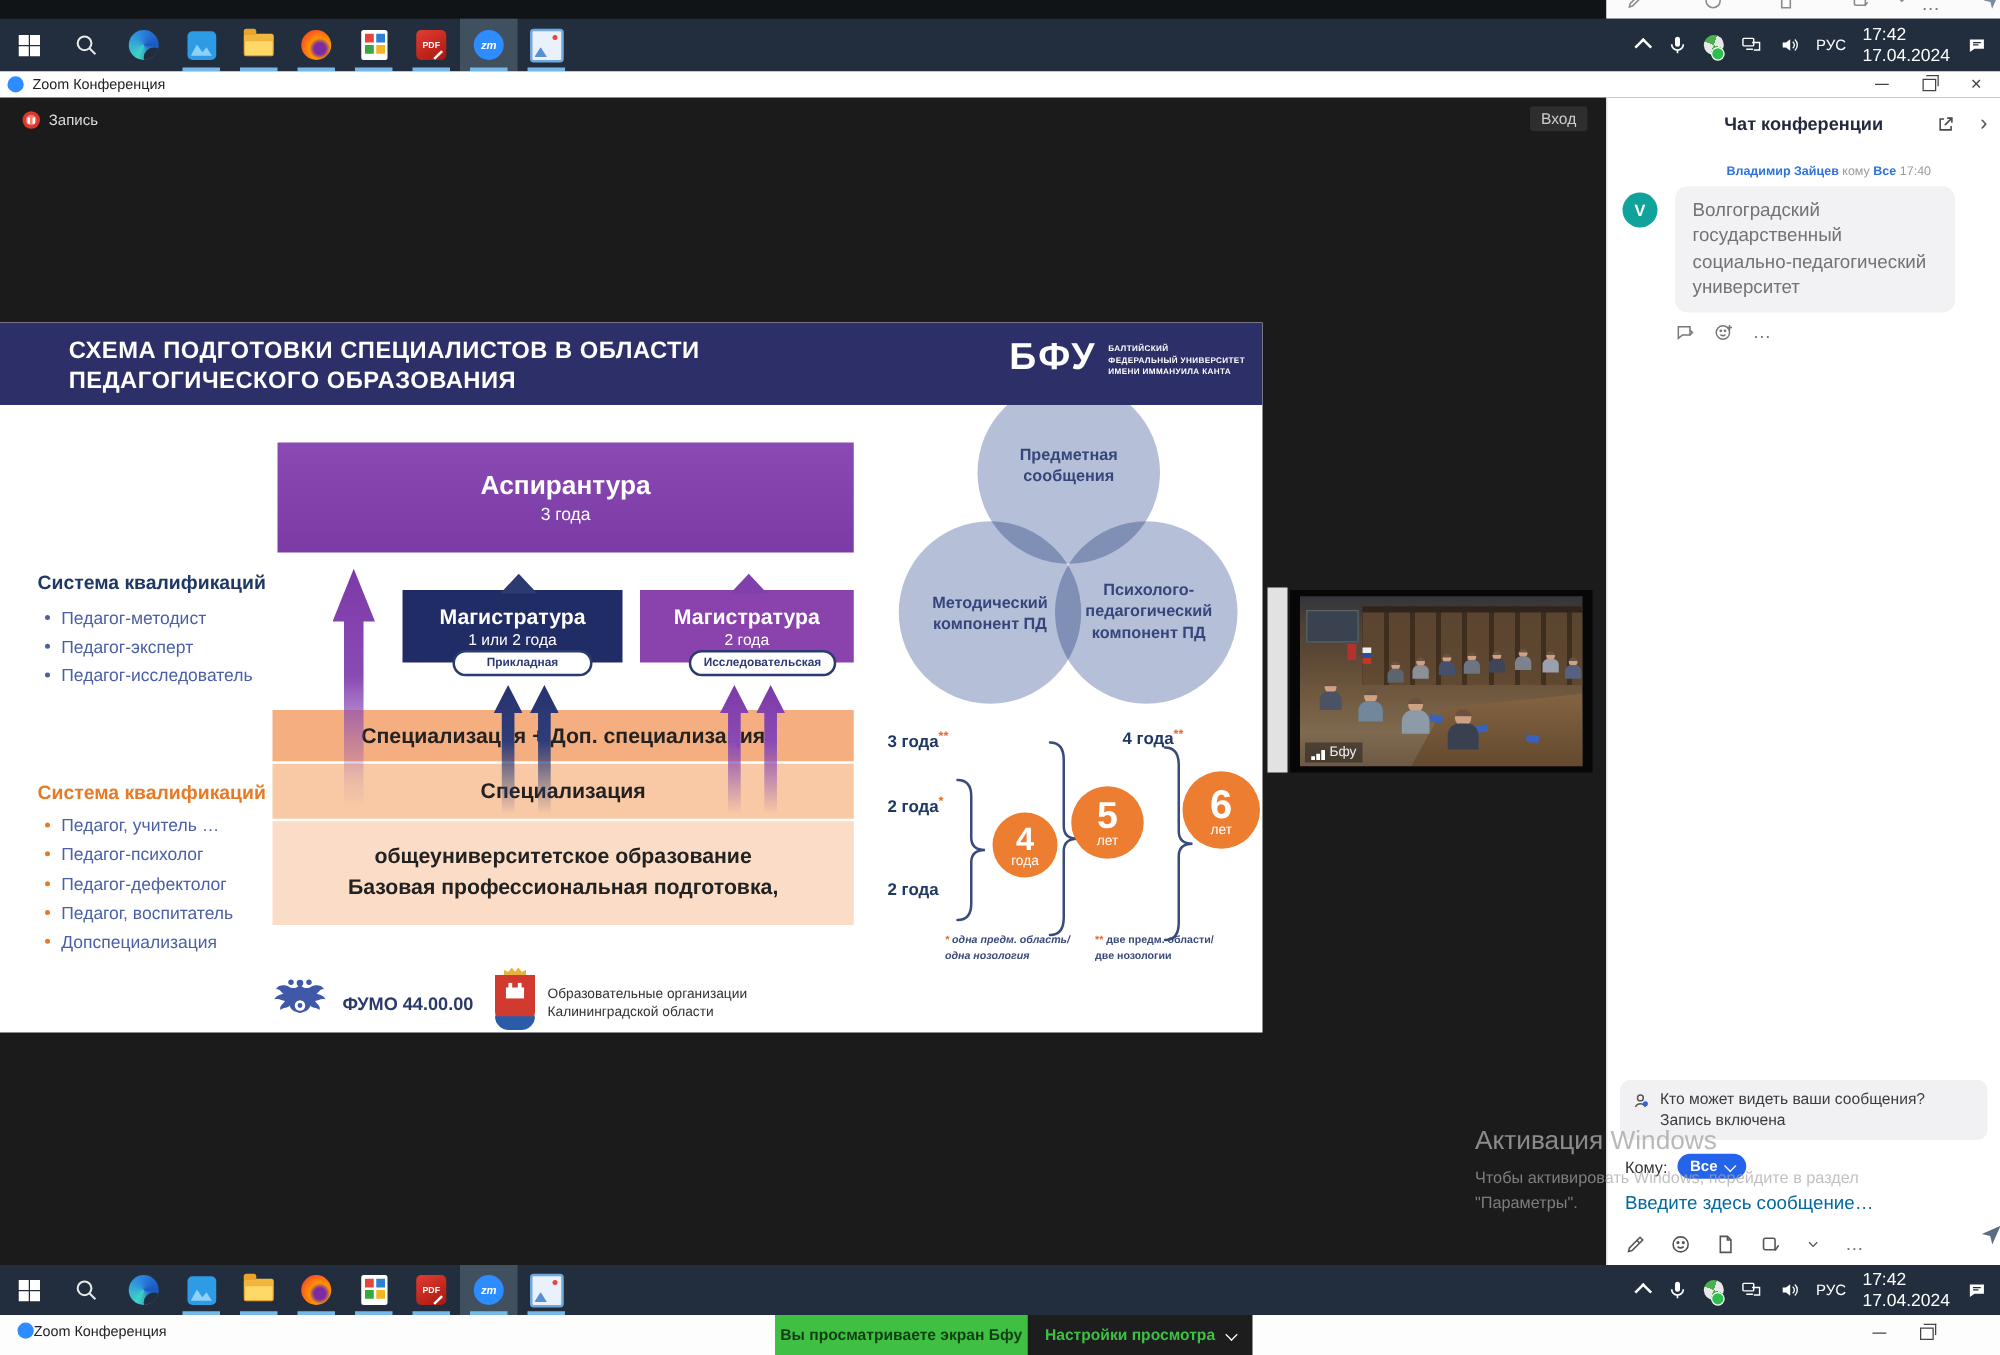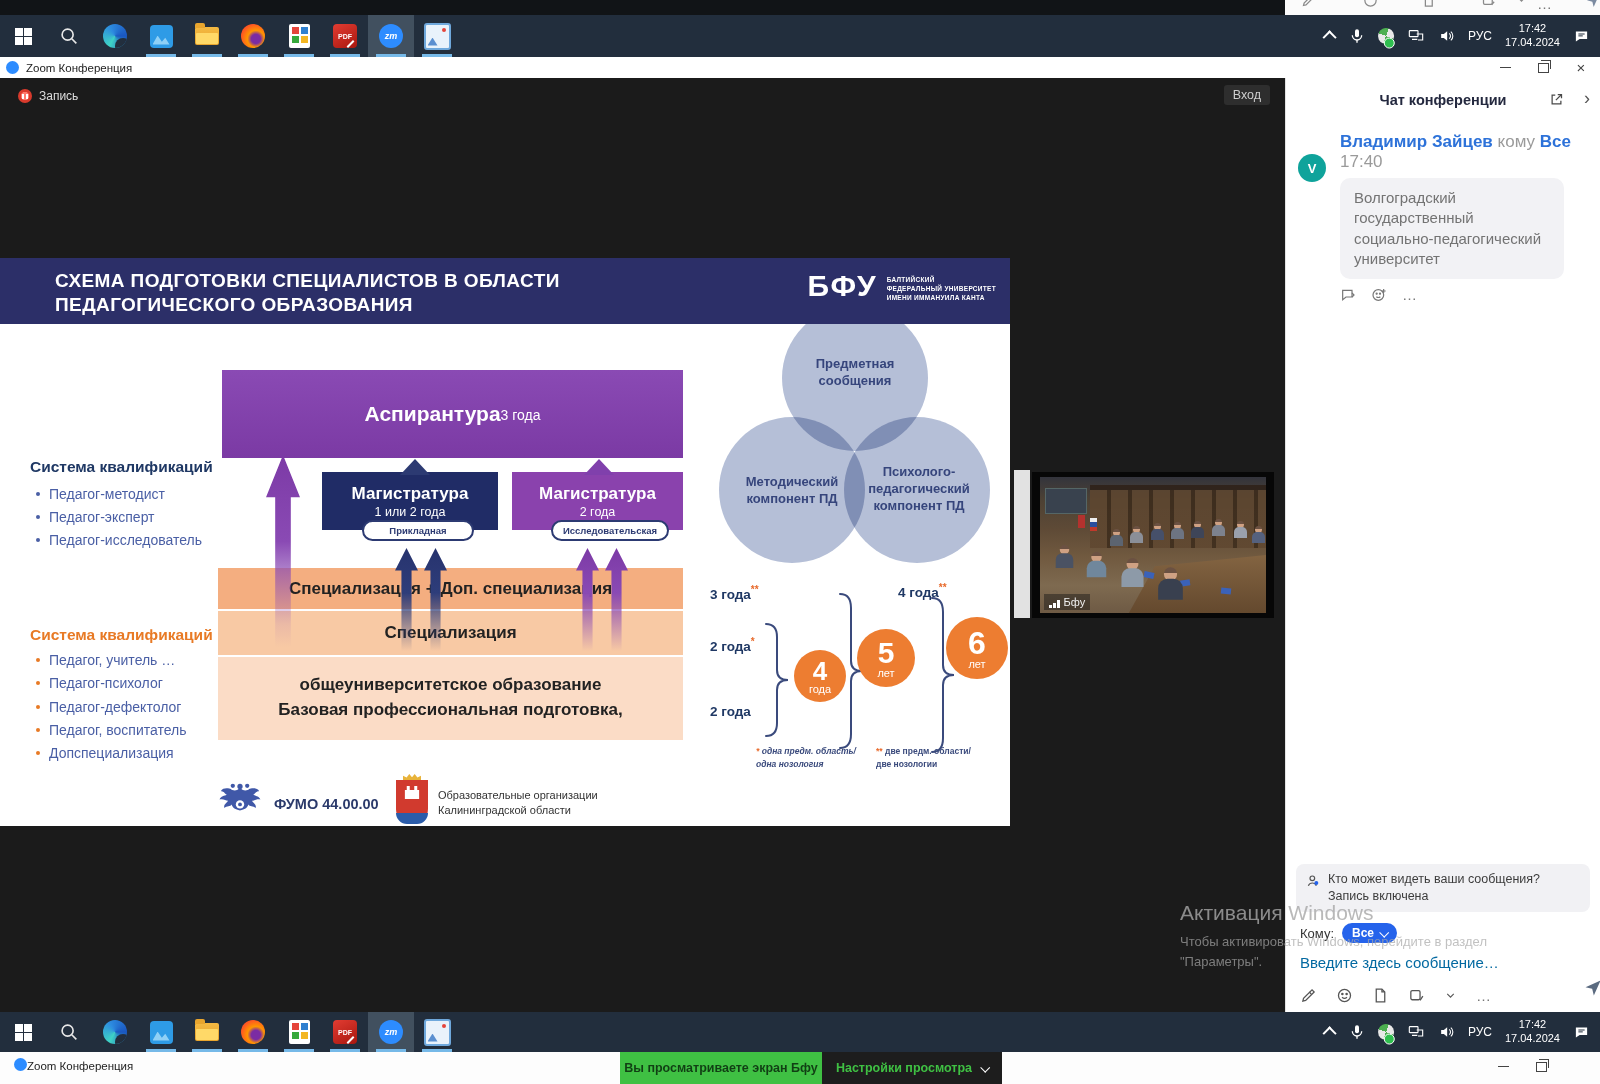--- a/index.html
+++ b/index.html
@@ -34,21 +34,21 @@
   .doc-ic i:nth-child(3){background:#37a93c;} .doc-ic i:nth-child(4){background:#f3b623;}
   .pdf-ic{width:24px;height:24px;border-radius:4px;background:linear-gradient(150deg,#e23c32,#a9170f);color:#fff;font-size:7px;font-weight:bold;display:flex;align-items:center;justify-content:center;position:relative;}
   .pdf-ic::after{content:"";position:absolute;right:2px;bottom:3px;width:9px;height:2px;background:#fff;transform:rotate(-45deg);}
   .zoom-ic{width:24px;height:24px;border-radius:50%;background:#2d8cff;color:#fff;font-size:9px;font-style:italic;font-weight:bold;display:flex;align-items:center;justify-content:center;}
   .viewer-ic{width:23px;height:23px;background:#e9f2fb;border:2px solid #6fa8dc;border-radius:3px;position:relative;overflow:hidden;}
   .viewer-ic::after{content:"";position:absolute;left:2px;bottom:2px;width:10px;height:8px;background:#5b8fd0;clip-path:polygon(0 100%,50% 0,100% 100%);}
   .viewer-ic::before{content:"";position:absolute;right:3px;top:3px;width:4px;height:4px;border-radius:50%;background:#e5453b;}
 
   .tray{margin-left:auto;display:flex;align-items:center;gap:13px;padding-right:10px;color:#fff;}
   .tray-txt{font-size:12px;}
-  .tray-clock{font-size:11px;line-height:1.25;text-align:center;}
+  .tray-clock{font-size:14px;line-height:1.25;text-align:left;}
   .chev-up{width:8px;height:8px;border-left:2px solid #fff;border-top:2px solid #fff;transform:rotate(45deg) translateY(2px);}
   .defender{width:16px;height:16px;border-radius:50%;background:conic-gradient(#e8e8e8 0 25%,#4caf50 25% 50%,#e8e8e8 50% 75%,#4caf50 75%);position:relative;transform:rotate(20deg);}
   .defender::after{content:"";position:absolute;right:-3px;bottom:-3px;width:9px;height:9px;border-radius:50%;background:#2fbf4f;border:1px solid #fff;transform:rotate(-20deg);}
 
   
   .titlebar{position:absolute;left:0;top:57px;width:1600px;height:21px;background:#fff;z-index:20;display:flex;align-items:center;}
   .zoom-dot{width:13px;height:13px;border-radius:50%;background:#2d8cff;margin-left:6px;color:#fff;font-size:6px;font-style:italic;display:flex;align-items:center;justify-content:center;}
   .titlebar-text{font-size:11.5px;color:#222;margin-left:7px;}
   .win-controls{position:absolute;right:0;top:0;height:21px;display:flex;align-items:center;}
   .wc{width:38px;height:21px;display:flex;align-items:center;justify-content:center;color:#444;}
@@ -68,21 +68,21 @@
   
   .slide{position:absolute;left:0;top:180px;width:1010px;height:568px;background:#fff;overflow:hidden;}
   .slide-header{position:absolute;left:0;top:0;width:100%;height:66px;background:#2c2f68;z-index:6;}
   .slide-title{position:absolute;left:55px;top:11px;color:#fff;font-weight:bold;font-size:19px;line-height:1.25;letter-spacing:.4px;}
   .slide-logo{position:absolute;right:14px;top:13px;display:flex;align-items:flex-start;color:#fff;}
   .logo-abbr{font-size:30px;font-weight:bold;letter-spacing:2px;line-height:1;}
   .logo-lines{margin-left:9px;font-size:6.5px;font-weight:bold;line-height:1.35;padding-top:5px;letter-spacing:.3px;}
   .venn-wrap{position:absolute;left:0;top:66px;right:0;bottom:0;overflow:hidden;z-index:1;}
   .venn-c{position:absolute;width:146px;height:146px;border-radius:50%;background:#b5bfd7;mix-blend-mode:multiply;}
   .venn-label{position:absolute;text-align:center;font-weight:bold;font-size:13px;color:#36457c;line-height:1.3;z-index:2;}
-  .asp-box{position:absolute;left:222px;top:112px;width:461px;height:88px;background:linear-gradient(180deg,#8a4ab4,#7b3aa4);color:#fff;text-align:center;z-index:3;display:flex;flex-direction:row;justify-content:center;align-items:center;}
+  .asp-box{position:absolute;left:222px;top:96px;width:461px;height:88px;background:linear-gradient(180deg,#8a4ab4,#7b3aa4);color:#fff;text-align:center;z-index:3;display:flex;flex-direction:column;justify-content:center;align-items:center;}
   .asp-title{font-size:21px;font-weight:bold;}
   .asp-sub{font-size:14px;margin-top:2px;}
   .mag-box{position:absolute;top:214px;height:58px;color:#fff;text-align:center;z-index:3;display:flex;flex-direction:column;justify-content:center;}
   .mag-a{left:322px;width:176px;background:#202c66;}
   .mag-r{left:512px;width:171px;background:#8a42ad;}
   .mag-title{font-size:17px;font-weight:bold;}
   .mag-sub{font-size:12.5px;margin-top:1px;}
   .pill{position:absolute;top:262px;height:21px;background:#fff;border:2px solid #2c3a72;border-radius:12px;color:#2c3a72;font-size:9.5px;font-weight:bold;display:flex;align-items:center;justify-content:center;z-index:4;box-sizing:border-box;}
   .pill-a{left:362px;width:112px;}
   .pill-r{left:551px;width:118px;}
@@ -143,21 +143,21 @@
   .sig{display:flex;align-items:flex-end;gap:1.5px;}
   .sig i{display:block;width:2.5px;background:#fff;}
 
   
   .chat{position:absolute;left:1285px;top:78px;width:315px;height:934px;background:#fff;border-left:1px solid #e3e3e3;box-sizing:border-box;z-index:6;}
   .chat-header{position:relative;height:44px;display:flex;align-items:center;justify-content:center;}
   .chat-title{font-size:14.5px;font-weight:bold;color:#24293f;}
   .chat-popout{position:absolute;right:36px;top:14px;}
   .chat-collapse{position:absolute;right:10px;top:10px;font-size:18px;color:#555;}
   .msg{position:relative;margin-top:10px;padding:0 14px 0 12px;}
-  .msg-meta{margin-left:42px;font-size:17px;color:#9a9a9a;}
+  .msg-meta{margin-left:42px;font-size:10px;color:#9a9a9a;text-align:center;}
   .msg-meta .who{color:#2d72d9;font-weight:bold;}
   .msg-meta .to{color:#2d72d9;font-weight:bold;}
   .avatar{position:absolute;left:12px;top:22px;width:28px;height:28px;border-radius:50%;background:#0fa39b;color:#fff;font-size:13px;font-weight:bold;display:flex;align-items:center;justify-content:center;}
   .bubble{margin-left:42px;margin-top:6px;background:#f2f2f5;border-radius:10px;padding:10px 14px;font-size:15px;color:#737373;line-height:1.35;max-width:196px;display:inline-block;}
   .msg-actions{margin-left:42px;margin-top:7px;display:flex;gap:15px;align-items:center;color:#777;}
   .chat-footer{position:absolute;left:0;right:0;bottom:0;padding:0 0 8px;z-index:60;}
   .privacy{margin:0 10px;background:#f1f1f4;border-radius:8px;padding:7px 10px 7px 32px;font-size:12.5px;color:#3c3c3c;line-height:1.35;position:relative;}
   .privacy-ic{position:absolute;left:9px;top:9px;}
   .compose-row{margin:11px 14px 0;display:flex;align-items:center;font-size:13px;color:#333;}
   .to-pill{margin-left:8px;background:#2563eb;color:#fff;font-size:12px;font-weight:bold;padding:3px 10px;border-radius:12px;display:flex;align-items:center;gap:6px;}

